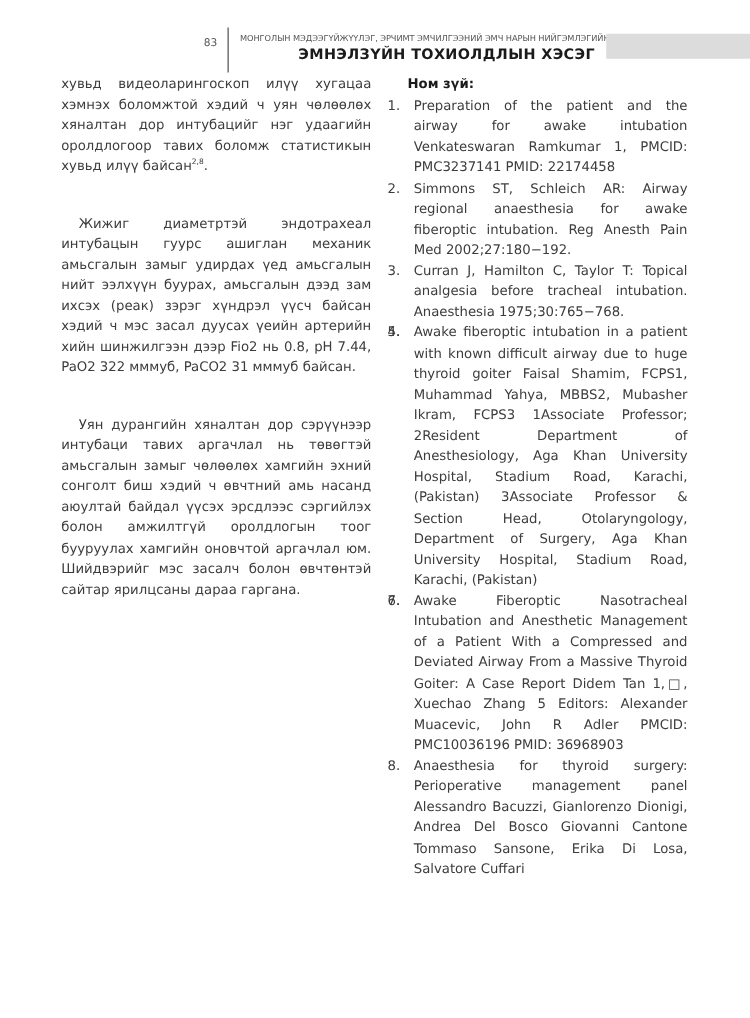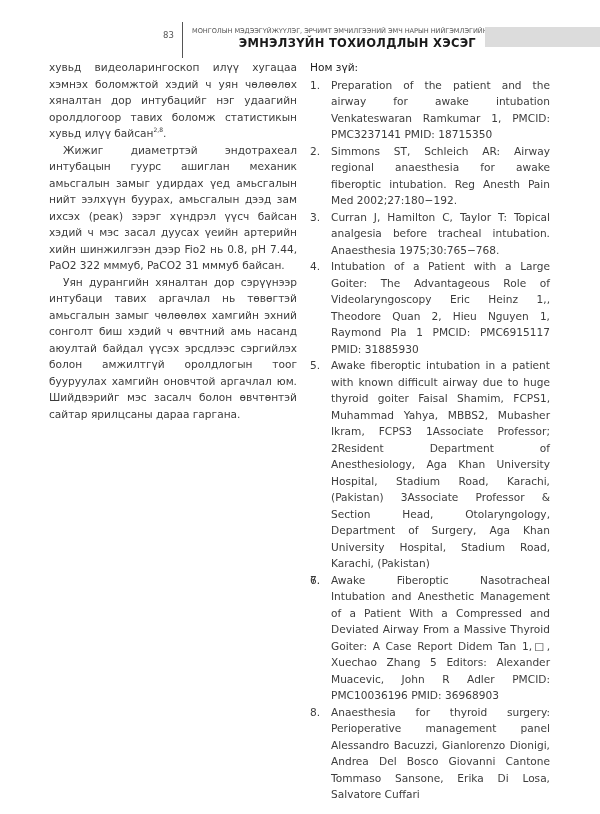--- a/index.html
+++ b/index.html
@@ -25,24 +25,24 @@
     font-size: 11.5px; font-weight: bold; color: #1a1a1a; letter-spacing: 0.3px; white-space: nowrap;
   }
   .gray-box {
     position: absolute; left: 485px; top: 27px; width: 115px; height: 20px; background: #dcdcdc;
   }
   .col {
     position: absolute; font-size: 10.6px; line-height: 16.5px; color: #3c3c3c;
   }
   .col-left { left: 49px; top: 59px; width: 248px; }
   .col-left p { margin: 0; text-align: justify; }
-  .col-left p.indent { text-indent: 14px; }
+  .col-left p.indent { text-indent: 14px; margin-top: 29px; }
   .col-left sup { font-size: 6px; line-height: 0; }
   .col-right { left: 310px; top: 59px; width: 240px; }
-  .refs-title { font-weight: normal; color: #1a1a1a; margin: 0 0 1px 0; }
+  .refs-title { font-weight: bold; color: #1a1a1a; margin: 0 0 1px 16px; }
   ol.refs { margin: 0; padding: 0; list-style: none; }
   ol.refs li { position: relative; padding-left: 21px; text-align: justify; margin-bottom: 0; }
   ol.refs li .num { position: absolute; left: 0; top: 0; }
 </style>
 </head>
 <body>
 
 <div class="header">
   <span class="page-num">83</span>
   <div class="divider"></div>
@@ -53,22 +53,22 @@
 
 <div class="col col-left">
   <p><span>хувьд видеоларингоскоп илүү хугацаа хэмнэх боломжтой хэдий ч уян чөлөөлөх хяналтан дор интубацийг нэг удаагийн оролдлогоор тавих боломж статистикын хувьд илүү байсан</span><sup>2,8</sup><span>.</span></p>
   <p class="indent">Жижиг диаметртэй эндотрахеал интубацын гуурс ашиглан механик амьсгалын замыг удирдах үед амьсгалын нийт ээлхүүн буурах, амьсгалын дээд зам ихсэх (реак) зэрэг хүндрэл үүсч байсан хэдий ч мэс засал дуусах үеийн артерийн хийн шинжилгээн дээр Fio2 нь 0.8, pH 7.44, PaO2 322 мммуб, PaCO2 31 мммуб байсан.</p>
   <p class="indent">Уян дурангийн хяналтан дор сэрүүнээр интубаци тавих аргачлал нь төвөгтэй амьсгалын замыг чөлөөлөх хамгийн эхний сонголт биш хэдий ч өвчтний амь насанд аюултай байдал үүсэх эрсдлээс сэргийлэх болон амжилтгүй оролдлогын тоог бууруулах хамгийн оновчтой аргачлал юм. Шийдвэрийг мэс засалч болон өвчтөнтэй сайтар ярилцсаны дараа гаргана.</p>
 </div>
 
 <div class="col col-right">
   <div class="refs-title">Ном зүй:</div>
   <ol class="refs">
-    <li><span class="num">1.</span><span>Preparation of the patient and the airway for awake intubation Venkateswaran Ramkumar 1, PMCID: PMC3237141 PMID: 18715350</span></li>
+    <li><span class="num">1.</span><span>Preparation of the patient and the airway for awake intubation Venkateswaran Ramkumar 1, PMCID: PMC3237141 PMID: 22174458</span></li>
     <li><span class="num">2.</span><span>Simmons ST, Schleich AR: Airway regional anaesthesia for awake fiberoptic intubation. Reg Anesth Pain Med 2002;27:180−192.</span></li>
     <li><span class="num">3.</span><span>Curran J, Hamilton C, Taylor T: Topical analgesia before tracheal intubation. Anaesthesia 1975;30:765−768.</span></li>
-    <li><span class="num">4.</span><span>Intubation of a Patient with a Large Goiter: The Advantageous Role of Videolaryngoscopy Eric Heinz 1,, Theodore Quan 2, Hieu Nguyen 1, Raymond Pla 1 PMCID: PMC6915117 PMID: 31885930</span></li>
+    <li><span class="num">4.</span></li>
     <li><span class="num">5.</span><span>Awake fiberoptic intubation in a patient with known difficult airway due to huge thyroid goiter Faisal Shamim, FCPS1, Muhammad Yahya, MBBS2, Mubasher Ikram, FCPS3 1Associate Professor; 2Resident Department of Anesthesiology, Aga Khan University Hospital, Stadium Road, Karachi, (Pakistan) 3Associate Professor &amp; Section Head, Otolaryngology, Department of Surgery, Aga Khan University Hospital, Stadium Road, Karachi, (Pakistan)</span></li>
     <li><span class="num">6.</span></li>
     <li><span class="num">7.</span><span>Awake Fiberoptic Nasotracheal Intubation and Anesthetic Management of a Patient With a Compressed and Deviated Airway From a Massive Thyroid Goiter: A Case Report Didem Tan 1,□, Xuechao Zhang 5 Editors: Alexander Muacevic, John R Adler PMCID: PMC10036196 PMID: 36968903</span></li>
     <li><span class="num">8.</span><span>Anaesthesia for thyroid surgery: Perioperative management panel Alessandro Bacuzzi, Gianlorenzo Dionigi, Andrea Del Bosco Giovanni Cantone Tommaso Sansone, Erika Di Losa, Salvatore Cuffari</span></li>
   </ol>
 </div>
 
 </body></html>

